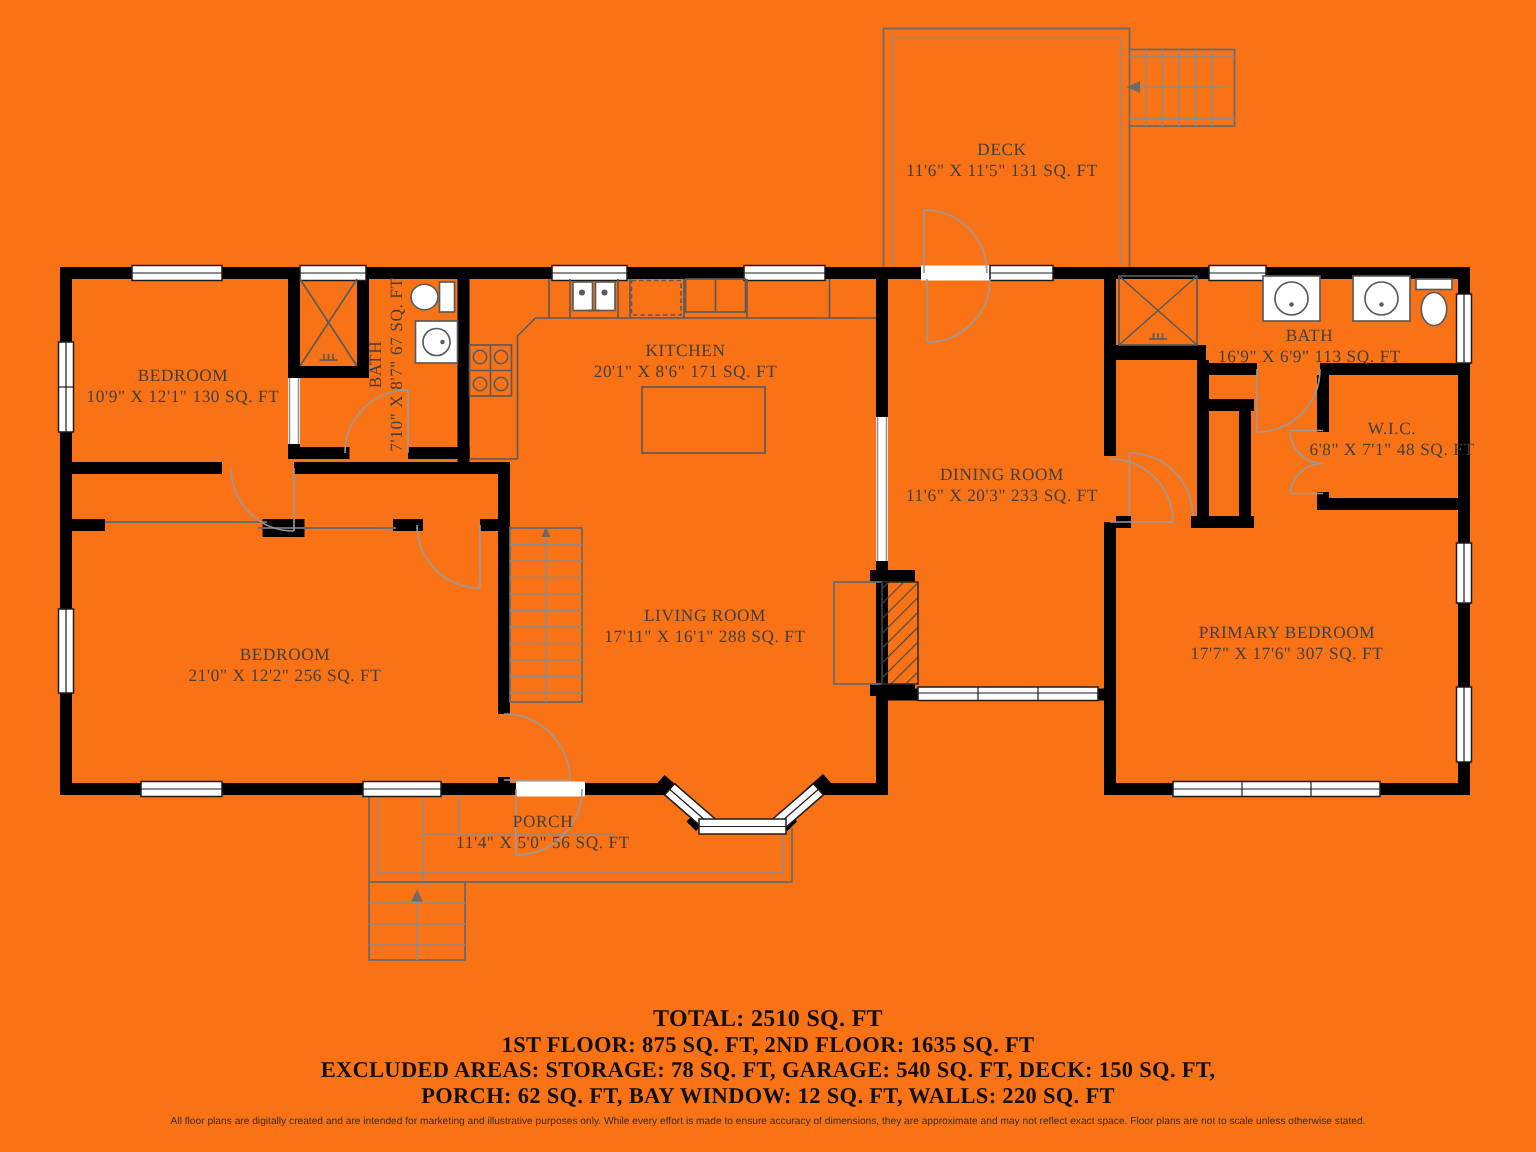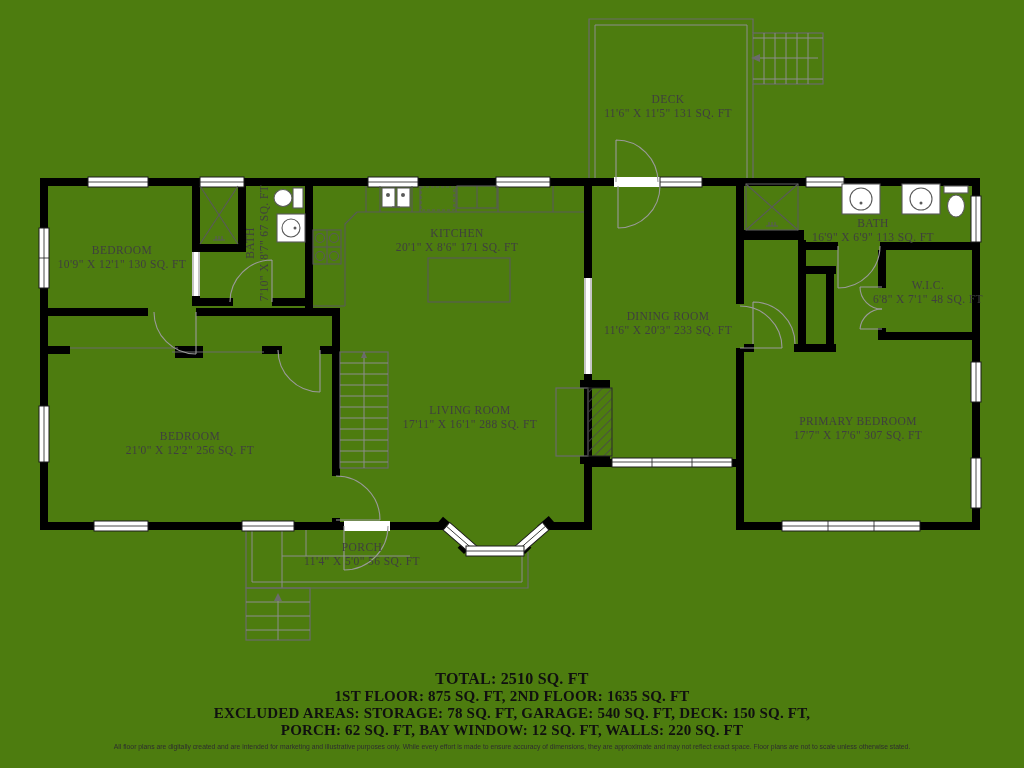--- a/index.html
+++ b/index.html
@@ -1,16 +1,16 @@
 <!DOCTYPE html>
 <html><head>
 <meta charset="utf-8">
 <style>
   html,body{margin:0;padding:0;background:#ffffff;width:1024px;height:768px;overflow:hidden;}
-  #stage{position:relative;width:1024px;height:768px;background:#4d7c0f;}
+  #stage{position:relative;width:1024px;height:768px;background:#f97316;}
   svg{display:block;}
   .wall{fill:#000000;}
   .win{fill:#ffffff;stroke:#1c1c1c;stroke-width:1;}
   .winline{stroke:#1c1c1c;stroke-width:0.8;}
   .thin{stroke:#6b6b6b;stroke-width:1.2;fill:none;}
   .thin2{stroke:#8d8d8d;stroke-width:1;fill:none;}
   .arc{stroke:#9a9a9a;stroke-width:1.1;fill:none;}
   .fx{stroke:#5a5a5a;stroke-width:1.1;fill:#ffffff;}
   .fxl{stroke:#5a5a5a;stroke-width:1.1;fill:none;}
   .plan-label, .plan-dims{

